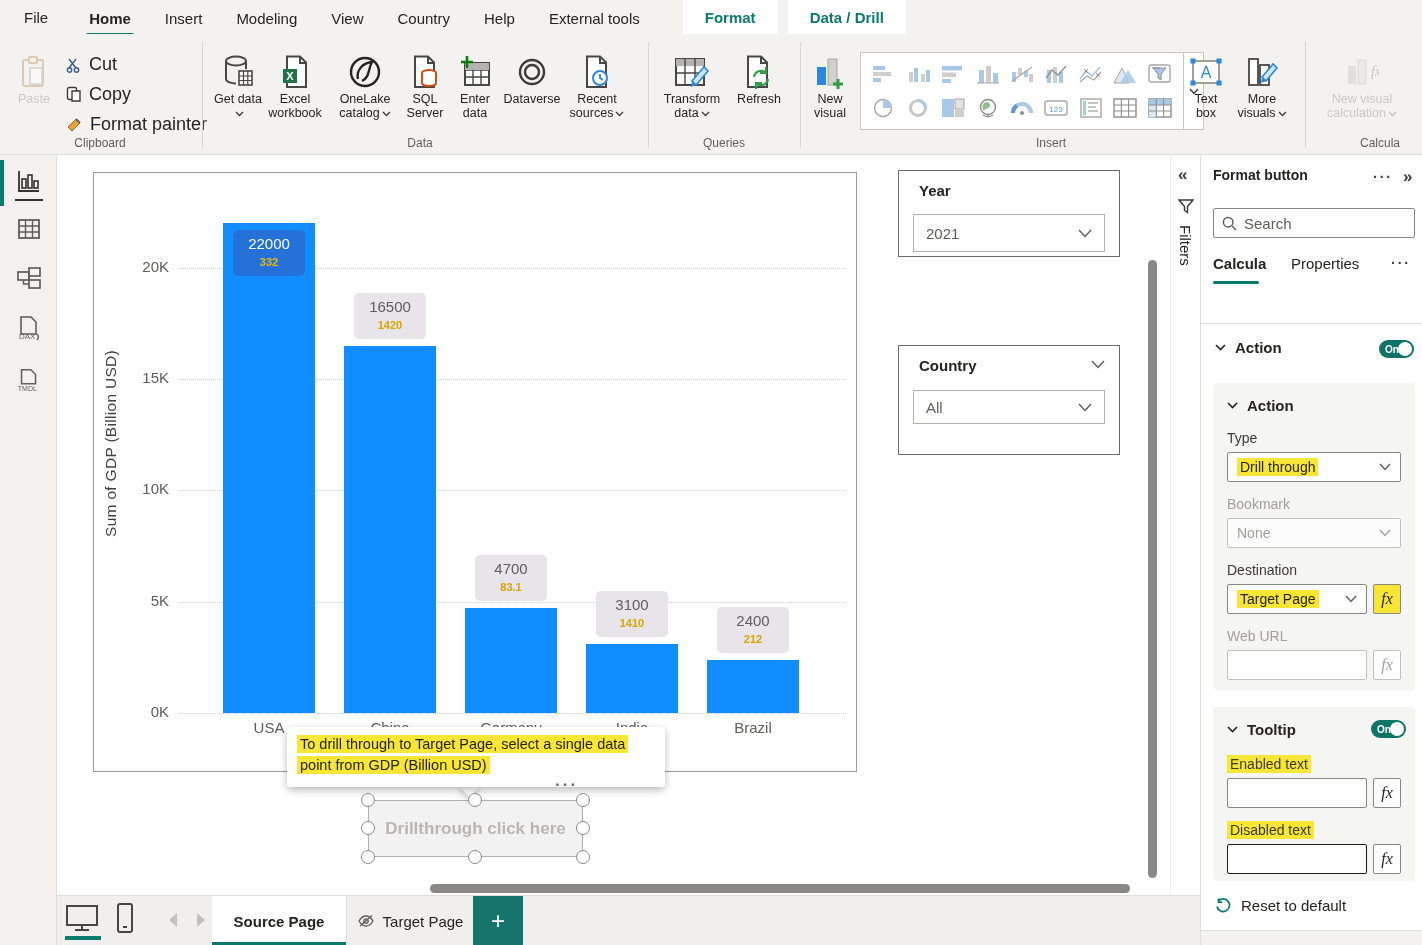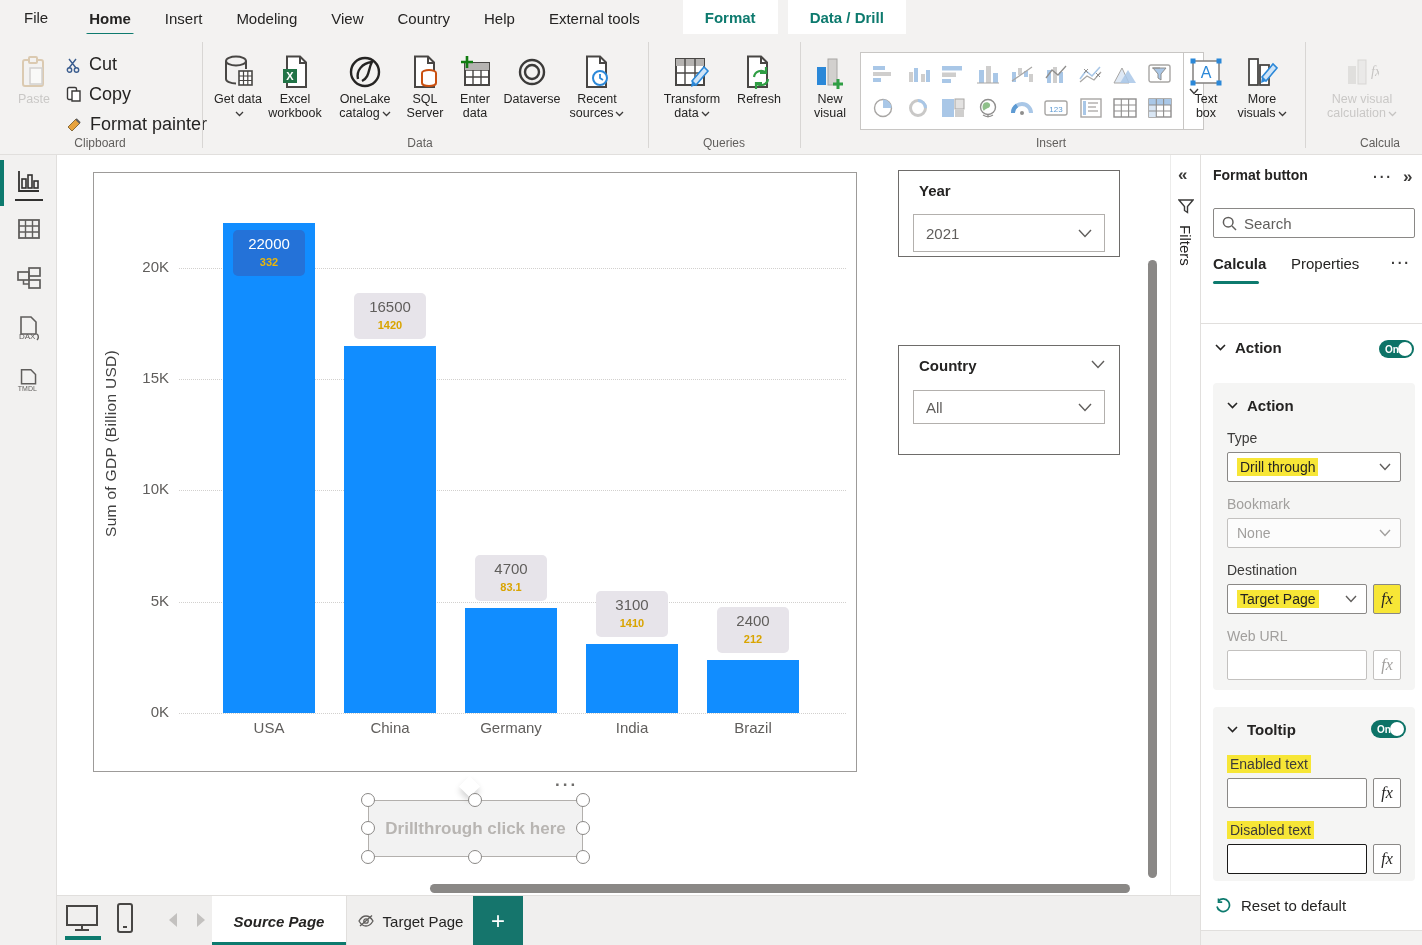--- a/index.html
+++ b/index.html
@@ -112,21 +112,21 @@
   .mt6{margin-top:6px;} .mt14{margin-top:14px;}
   .reset-row { position:absolute; left:14px; top:742px; display:flex; align-items:center; gap:10px; font-size:15px; color:#252423; }
   .fp-bottomstrip { position:absolute; left:0; top:775px; width:222px; height:15px; background:#f3f2f1; border-top:1px solid #e1dfdd; }
 
   
   .bottombar { position:absolute; left:57px; top:895px; width:1143px; height:50px; background:#f0efee; border-top:1px solid #e1dfdd; }
   .bb-icon { position:absolute; top:8px; }
   .bb-underline { position:absolute; left:8px; top:40px; width:36px; height:4px; background:#0d7a6e; }
   .bb-arrow { position:absolute; top:17px; width:0; height:0; border-top:7px solid transparent; border-bottom:7px solid transparent; }
   .page-tab { position:absolute; top:0; height:50px; display:flex; align-items:center; justify-content:center; gap:8px; font-size:15px; }
-  .page-tab.active { background:#fff; font-weight:700; box-shadow:inset 0 -4px 0 #0d7a6e; border-right:1px solid #e1dfdd;font-style:italic; }
+  .page-tab.active { background:#fff; font-weight:700; box-shadow:inset 0 -4px 0 #0d7a6e; border-right:1px solid #e1dfdd; }
   .addpage { position:absolute; left:416px; top:0; width:50px; height:50px; background:#15756c; color:#fff; font-size:24px; display:flex; align-items:center; justify-content:center; }
   svg { display:block; }
 </style>
 </head>
 <body>
 
 <div id="app">
 
   <div class="tabrow">
     <div class="rtab first">File</div>
@@ -607,20 +607,24 @@
         <span>All</span>
         <span>
             <svg width="14" height="9" viewBox="0 0 14 9">
               <path d="M1 1 L7 7.5 L13 1" stroke="#605e5c" fill="none" stroke-width="1.4"></path>
             </svg>
           </span>
       </div>
     </div>
 
     <div class="tt-pointer"></div>
+    <div class="tooltipbox">
+      <div><span class="hl">To drill through to Target Page, select a single data</span></div>
+      <div><span class="hl">point from GDP (Billion USD)</span></div>
+    </div>
     <div class="more-dots">...</div>
 
     <div class="drillbtn">
       <span>Drillthrough click here</span>
     </div>
     <span class="handle" style="left:304px;top:638px;"></span>
     <span class="handle" style="left:411px;top:638px;"></span>
     <span class="handle" style="left:519px;top:638px;"></span>
     <span class="handle" style="left:304px;top:666px;"></span>
     <span class="handle" style="left:519px;top:666px;"></span>

